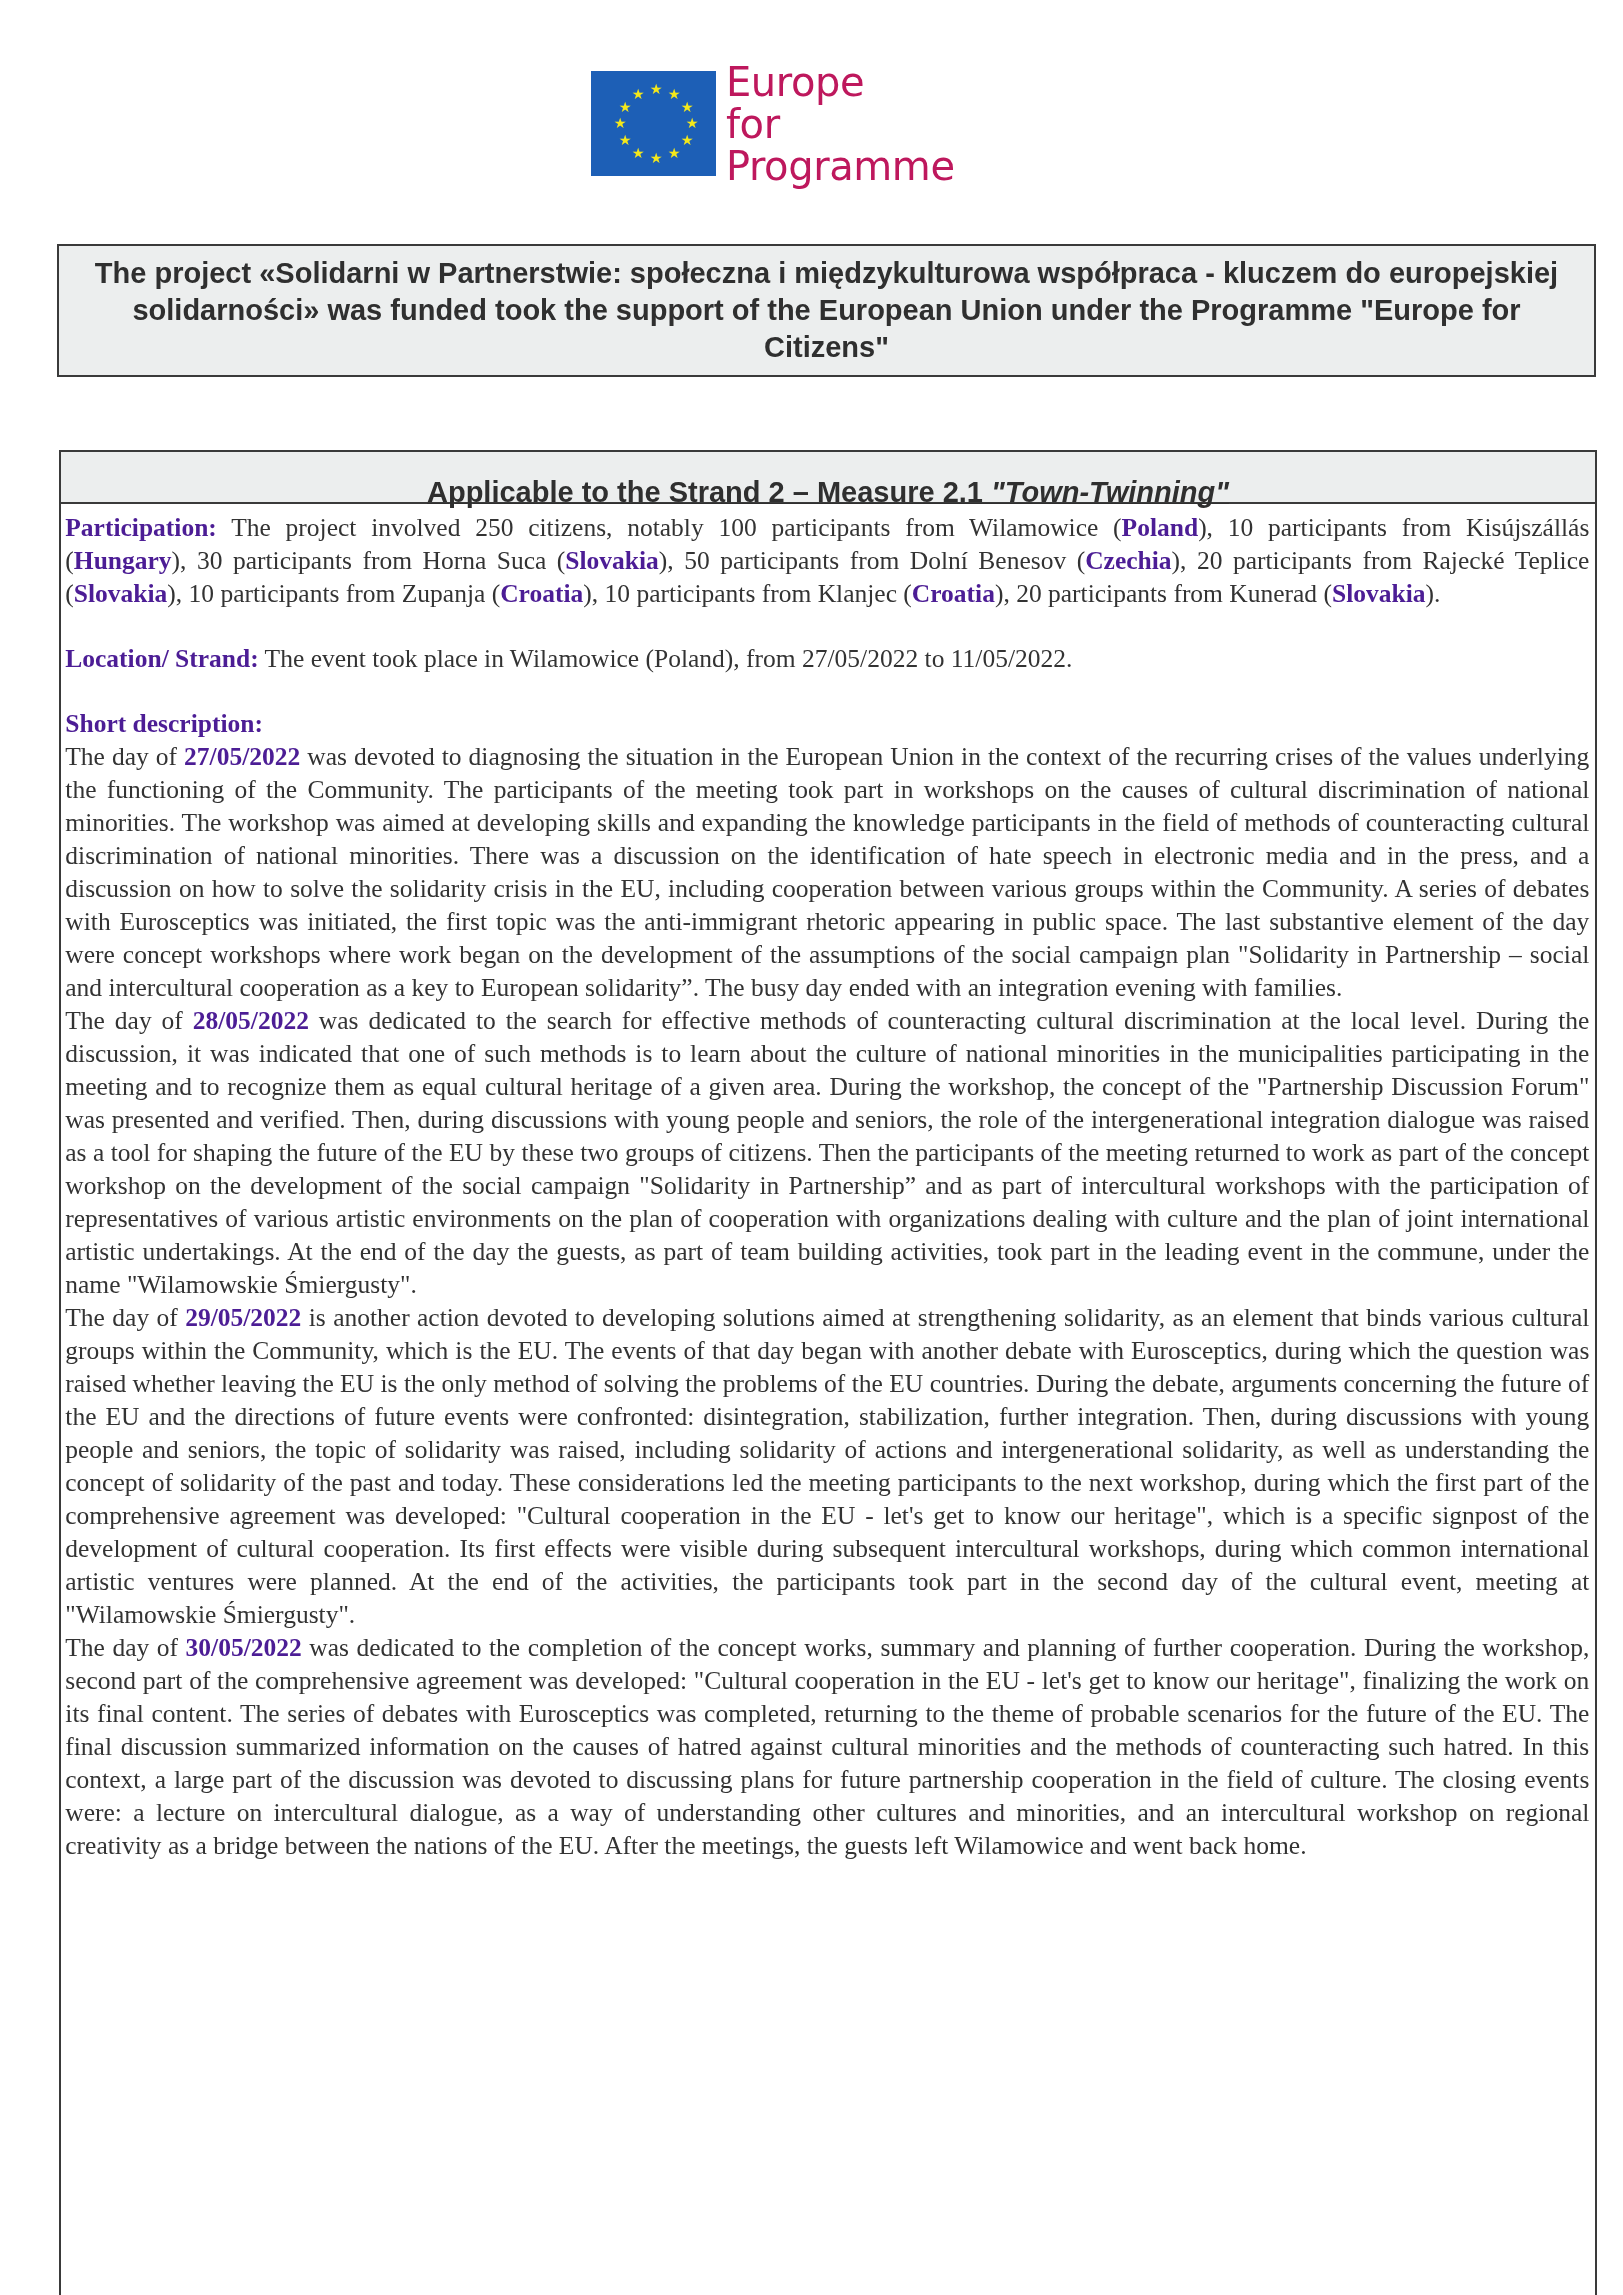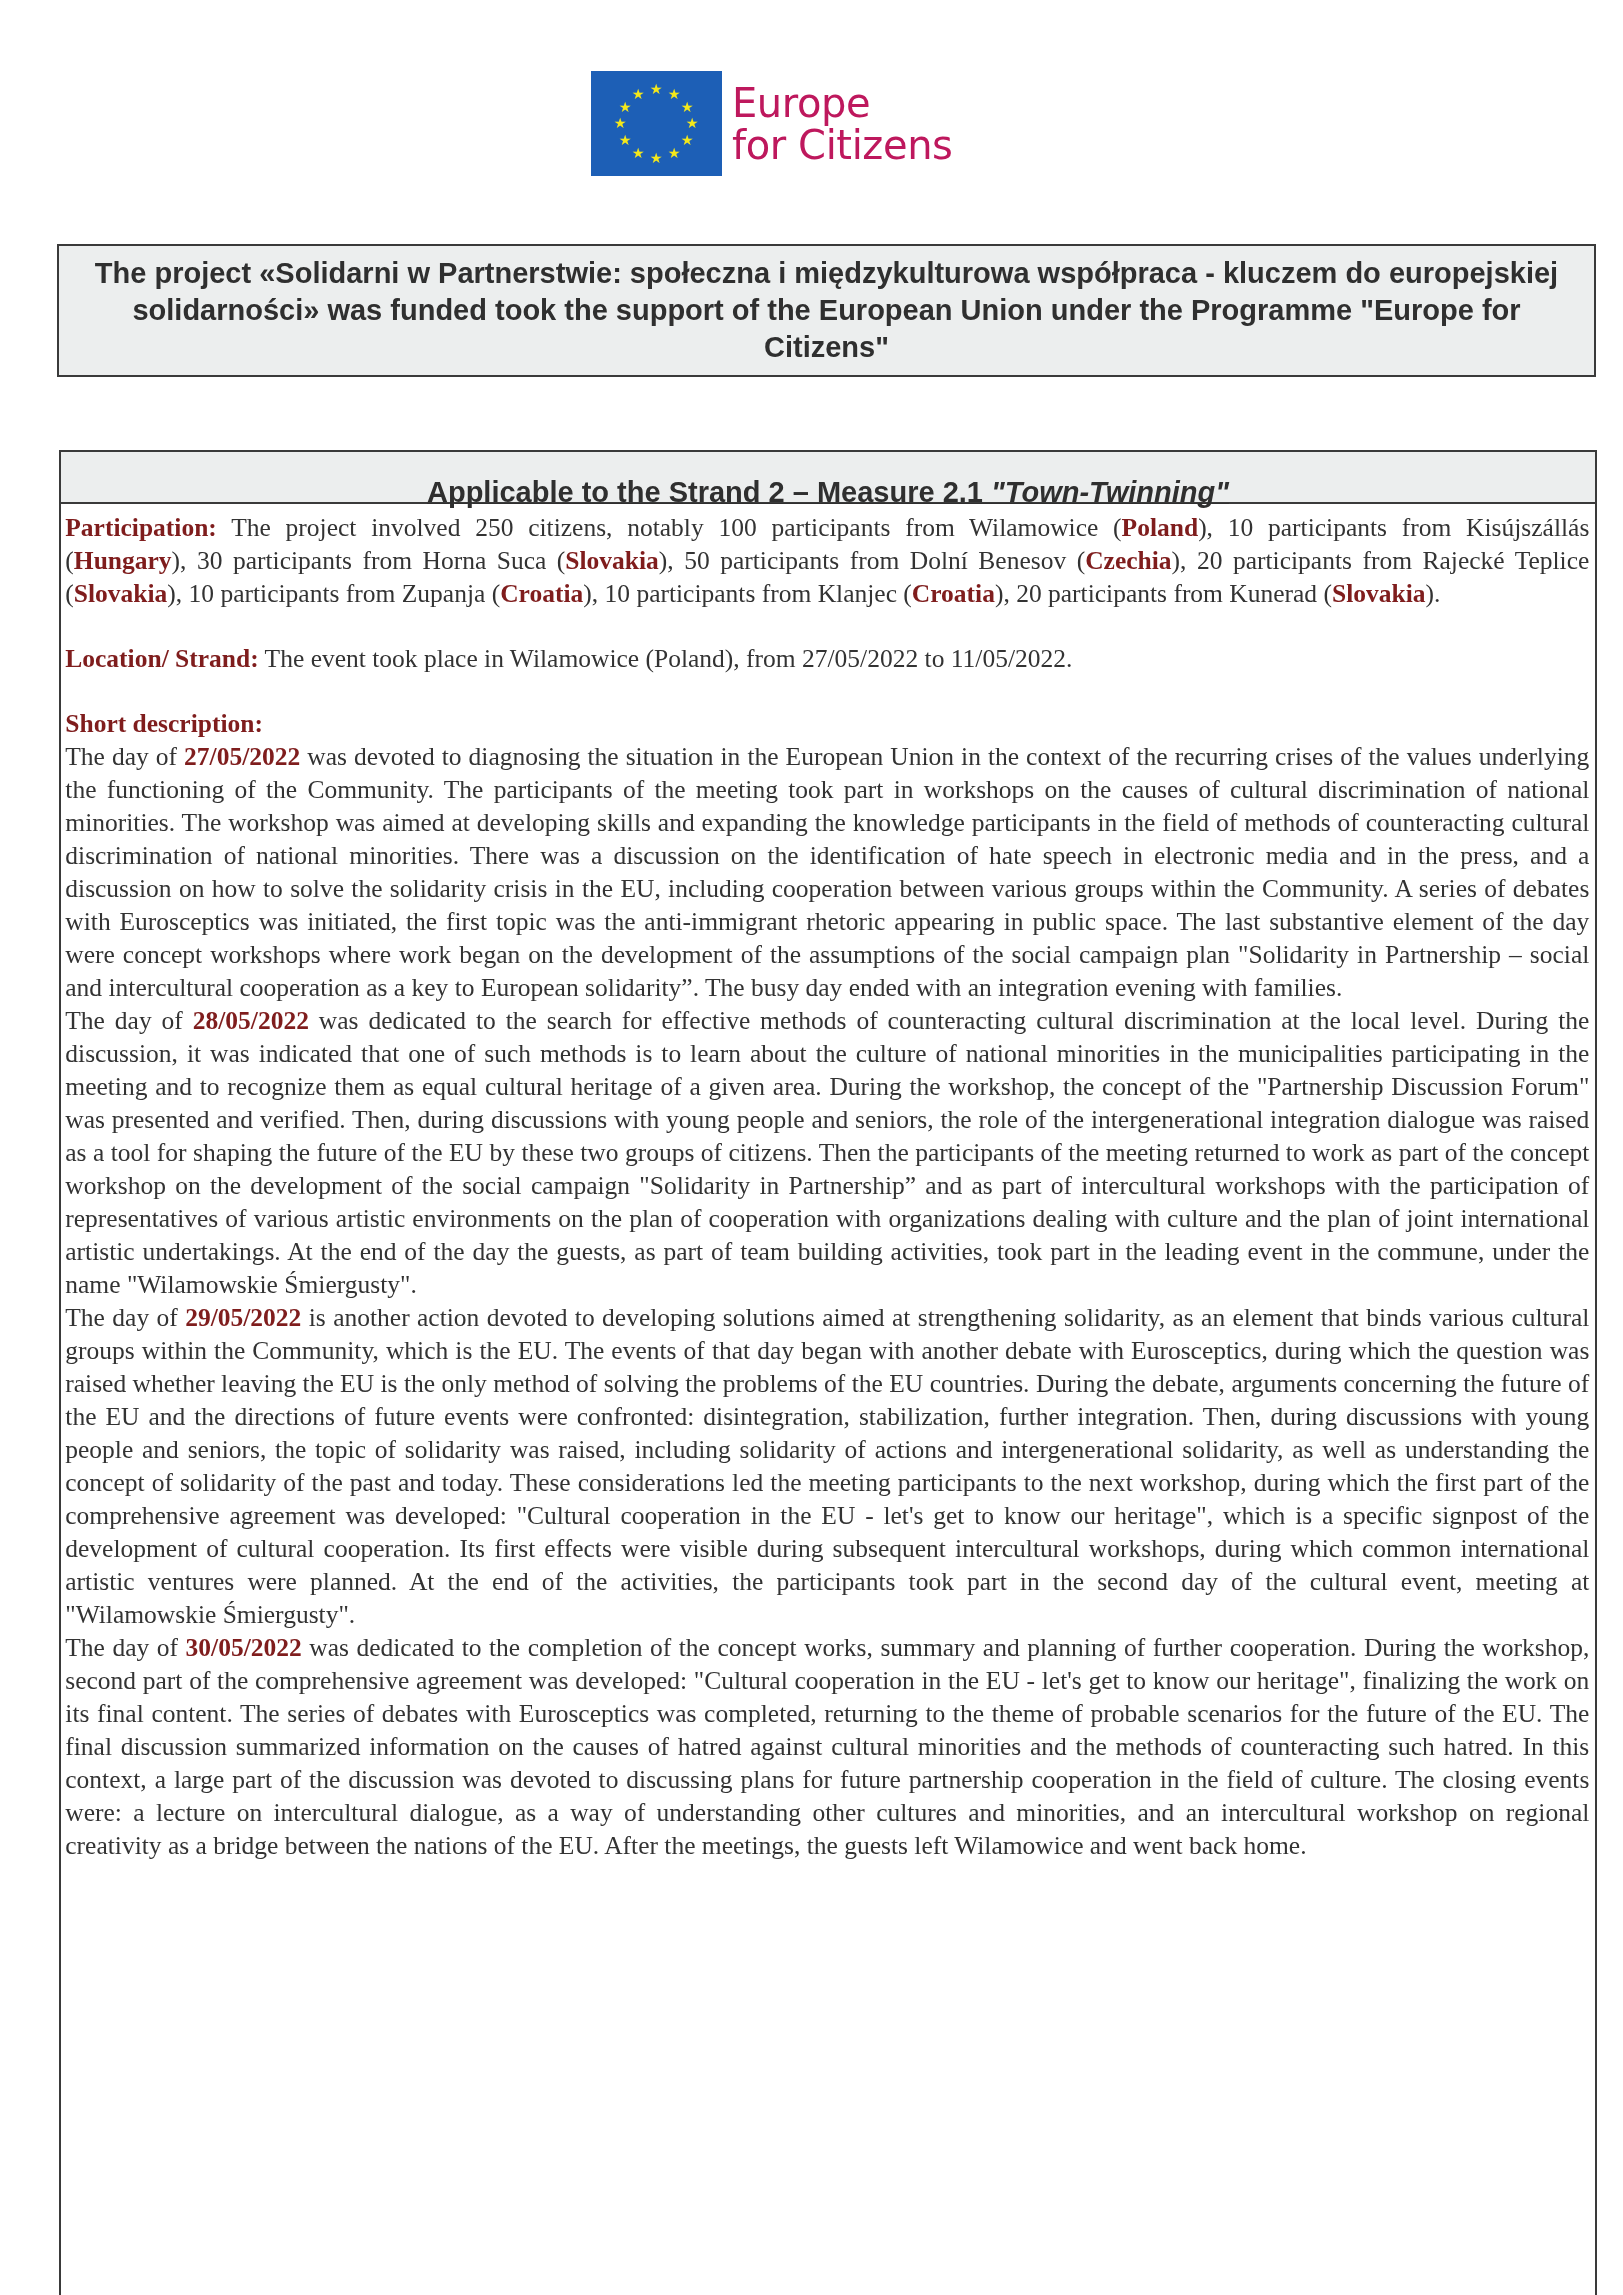--- a/index.html
+++ b/index.html
@@ -14,21 +14,21 @@
   .funding-text { font-family: "Liberation Sans", sans-serif; font-weight: bold; font-size: 29px; line-height: 37px; text-align: center; color: #2f2f2f; padding: 0 14.3px; }
 
   .main-box { position: absolute; left: 59px; top: 450px; width: 1538px; height: 2148px; border: 2.2px solid #3a3a3a; box-sizing: border-box; background: #ffffff; }
   .strand-header { height: 50px; background: #eceeee; border-bottom: 2.2px solid #3a3a3a; display: flex; align-items: flex-end; justify-content: center; }
   .strand-title { font-family: "Liberation Sans", sans-serif; font-weight: bold; font-size: 29px; line-height: 32px; color: #2f2f2f; text-decoration: underline; text-decoration-thickness: 1.4px; margin-bottom: -5.7px; }
   .strand-title i { font-style: italic; }
 
   .content { padding: 7.2px 5.7px 0 4.3px; font-size: 25.5px; line-height: 33px; text-align: justify; color: #333; }
   .content p { margin: 0; }
   .content .gap { height: 32px; }
-  .content b { color: #7f1d1d; }
+  .content b { color: #4c1d95; }
 </style>
 </head>
 <body>
 
 <div class="logo">
   <div class="flag">
     <span class="star" style="left:58px;top:10.8px;">★</span>
     <span class="star" style="left:76px;top:16px;">★</span>
     <span class="star" style="left:89px;top:29px;">★</span>
     <span class="star" style="left:94px;top:45px;">★</span>
@@ -36,21 +36,21 @@
     <span class="star" style="left:76px;top:75px;">★</span>
     <span class="star" style="left:58px;top:80px;">★</span>
     <span class="star" style="left:40px;top:75px;">★</span>
     <span class="star" style="left:27px;top:62px;">★</span>
     <span class="star" style="left:22px;top:45px;">★</span>
     <span class="star" style="left:27px;top:29px;">★</span>
     <span class="star" style="left:40px;top:16px;">★</span>
   </div>
   <div class="logo-text">
     <div>Europe</div>
-    <div>for Citizens</div>
+    <div>for Programme</div>
   </div>
 </div>
 
 <div class="funding-box">
   <div class="funding-text">The project «Solidarni w Partnerstwie: społeczna i międzykulturowa współpraca - kluczem do europejskiej solidarności» was funded took the support of the European Union under the Programme "Europe for Citizens"</div>
 </div>
 
 <div class="main-box">
   <div class="strand-header">
     <div class="strand-title"><span>Applicable to the Strand 2 – Measure 2.1 </span><i>"Town-Twinning"</i></div>

